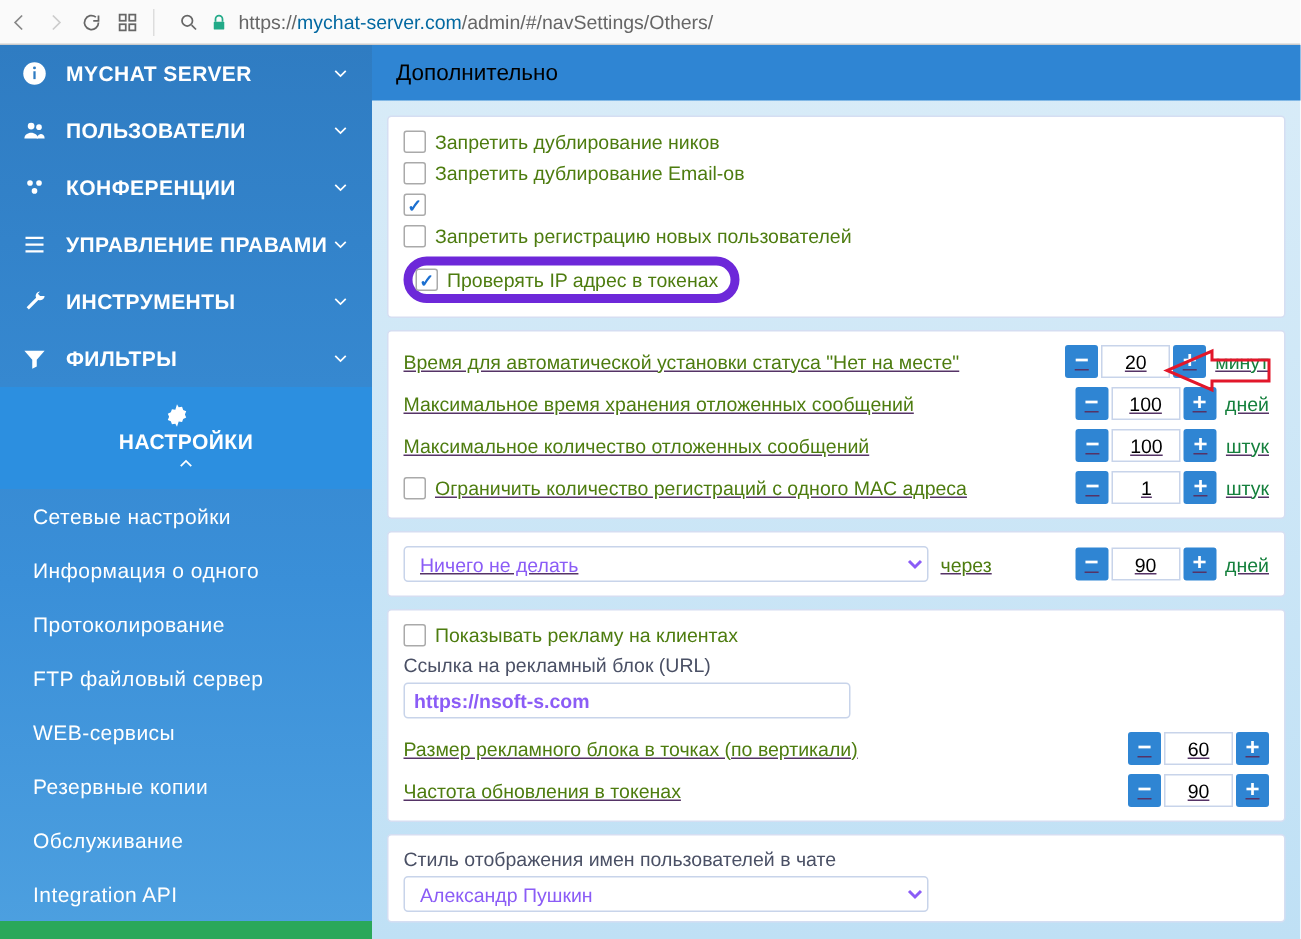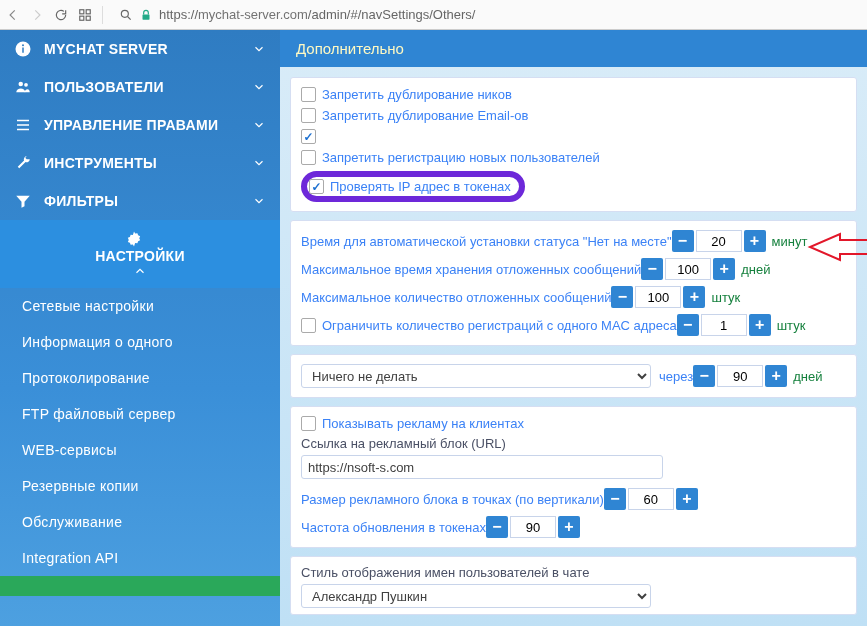--- a/index.html
+++ b/index.html
@@ -4,47 +4,47 @@
 <style>
   * { box-sizing: border-box; margin: 0; padding: 0; }
   body { font-family: "Segoe UI", Arial, sans-serif; font-size: 13px; background: #fff; width: 867px; height: 626px; overflow: hidden; }
   
   .browser-bar { height: 30px; border-bottom: 1px solid #ccc; display: flex; align-items: center; padding: 0 6px; gap: 10px; background: #fafafa; }
   .nav-arrow { width: 14px; height: 14px; color: #888; cursor: pointer; }
   .bb-icon { width: 14px; height: 14px; color: #666; }
   .url-box { flex: 1; height: 22px; display: flex; align-items: center; gap: 6px; padding: 0 6px; }
   .lock { color: #2a8; }
   .url { color: #666; font-size: 13px; }
-  .url .dark { color: #737373; }
+  .url .dark { color: #0369a1; }
   
   .app { display: flex; height: 596px; }
-  .sidebar { width: 280px; background: linear-gradient(#2f7cc2, #3a8fd8 60%, #4da0e0); overflow-y: auto; }
+  .sidebar { width: 248px; background: linear-gradient(#2f7cc2, #3a8fd8 60%, #4da0e0); overflow-y: auto; }
   .side-item { display: flex; align-items: center; color: #fff; font-size: 14px; padding: 10px 14px; cursor: pointer; }
   .side-item.active-group { background: #2c8fe0; flex-direction: column; }
   .side-icon { width: 18px; height: 18px; margin-right: 12px; display: inline-flex; align-items: center; justify-content: center; }
   .side-label { flex: 1; font-weight: 600; letter-spacing: .3px; }
   .chev { width: 14px; height: 14px; }
   .sub { padding-left: 22px; font-weight: 400; font-size: 14px; }
   .sub .side-label { font-weight: 400; }
   .sub.active { background: #2aa85a; }
   .content { flex: 1; background: linear-gradient(#d9ecf8, #bfe0f5); overflow-y: auto; padding-bottom: 20px; }
-  .page-header { background: #2f85d3; color: #fef9c3; padding: 10px 16px; font-size: 15px; margin-bottom: 10px; }
+  .page-header { background: #2f85d3; color: #000000; padding: 10px 16px; font-size: 15px; margin-bottom: 10px; }
   .panel { background: #fff; border: 1px solid #d5def2; border-radius: 3px; margin: 8px 10px; padding: 6px 10px; font-size: 13px; color: #536; }
   .panel .row { display: flex; align-items: center; padding: 3px 0; gap: 6px; }
   .chk { width: 15px; height: 15px; border: 1px solid #aaa; border-radius: 2px; display: inline-flex; align-items: center; justify-content: center; color: #1b6fd0; font-size: 12px; font-weight: bold; }
   .chk.checked::after { content: "✓"; }
-  .rowlabel { color: #3b82f6; }
+  .rowlabel { color: #4d7c0f; }
   .spinner { display: flex; align-items: center; gap: 0; }
   .spin-btn { width: 22px; height: 22px; background: #2f85d3; color: #fff; display: flex; align-items: center; justify-content: center; font-size: 16px; font-weight: bold; cursor: pointer; border-radius: 2px; }
   .spin-input { width: 46px; height: 22px; border: 1px solid #c8d4ea; text-align: center; font-size: 13px; margin: 0 2px; }
   .unit { margin-left: 6px; color: #15803d; }
-  .rowflex { display: flex; align-items: center; padding: 3px 0; }
-  .sel, .txt { border: 1px solid #c8d4ea; border-radius: 3px; padding: 3px 6px; font-size: 13px; background: #fff; color: #404040; }
+  .rowflex { display: flex; align-items: center; justify-content: space-between; padding: 3px 0; text-decoration: underline; }
+  .sel, .txt { border: 1px solid #c8d4ea; border-radius: 3px; padding: 3px 6px; font-size: 13px; background: #fff; color: #8b5cf6; }
   .sel { width: 350px; height: 24px; }
-  .txt { width: 362px; height: 24px; }
+  .txt { width: 298px; height: 24px; font-weight: bold; }
   .circled { border: 6px solid #6d28d9; border-radius: 18px; padding: 2px 8px 2px 2px; display: inline-flex; align-items: center; gap: 6px; position: relative; }
   .arrow-annot { position: absolute; left: 520px; top: 202px; color: #e2172a; pointer-events: none; }
   .sublabel { color: #4a5065; font-size: 13px; padding: 2px 0 4px; }
 </style>
 </head>
 <body>
 
 <div class="browser-bar">
   <svg class="nav-arrow" viewBox="0 0 24 24">
       <path d="M15 4l-8 8 8 8" fill="none" stroke="currentColor" stroke-width="2"></path>
@@ -100,20 +100,33 @@
             <path d="M14 19c0-2 2-4 4-4s3 2 3 4"></path>
           </svg>
         </span>
       <span class="side-label">ПОЛЬЗОВАТЕЛИ</span>
       <svg class="chev" viewBox="0 0 24 24">
           <path d="M6 9l6 6 6-6" fill="none" stroke="#fff" stroke-width="2"></path>
         </svg>
     </div>
     <div class="side-item">
       <span class="side-icon">
+          <svg viewBox="0 0 24 24" width="18" height="18" fill="#fff">
+            <circle cx="8" cy="8" r="2.5"></circle>
+            <circle cx="16" cy="8" r="2.5"></circle>
+            <circle cx="12" cy="15" r="2.5"></circle>
+          </svg>
+        </span>
+      <span class="side-label">КОНФЕРЕНЦИИ</span>
+      <svg class="chev" viewBox="0 0 24 24">
+          <path d="M6 9l6 6 6-6" fill="none" stroke="#fff" stroke-width="2"></path>
+        </svg>
+    </div>
+    <div class="side-item">
+      <span class="side-icon">
           <svg viewBox="0 0 24 24" width="18" height="18" fill="none" stroke="#fff" stroke-width="2">
             <path d="M4 6h16M4 12h16M4 18h16"></path>
           </svg>
         </span>
       <span class="side-label">УПРАВЛЕНИЕ ПРАВАМИ</span>
       <svg class="chev" viewBox="0 0 24 24">
           <path d="M6 9l6 6 6-6" fill="none" stroke="#fff" stroke-width="2"></path>
         </svg>
     </div>
     <div class="side-item">

